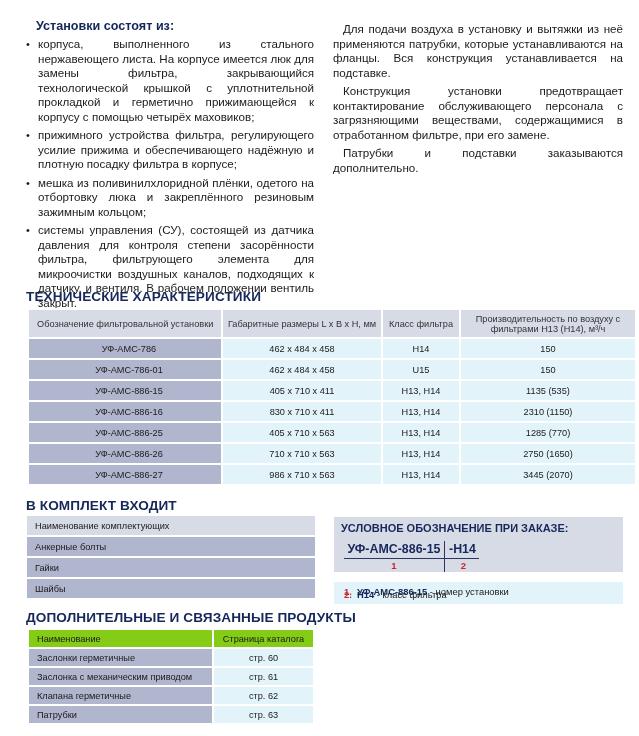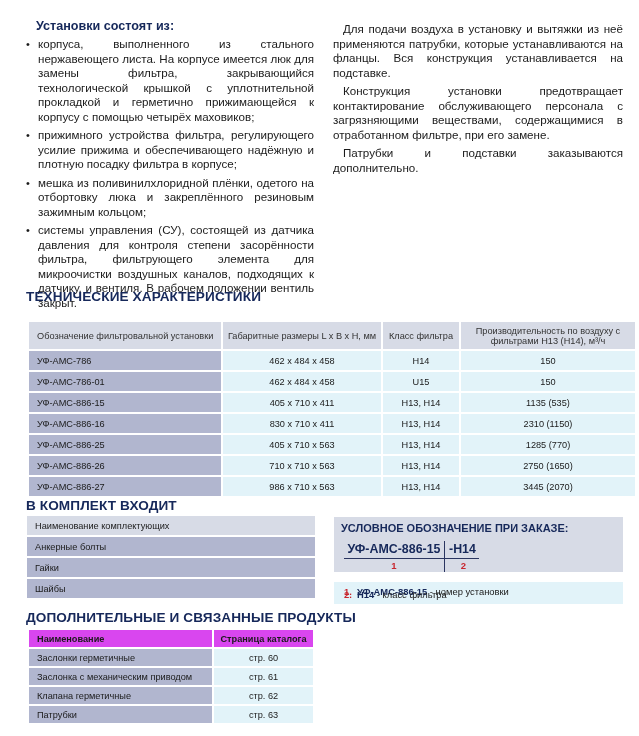--- a/index.html
+++ b/index.html
@@ -25,41 +25,41 @@
   .intro-right { left: 333px; top: 22px; width: 290px; }
   .intro-right p {
     margin: 0 0 4px 0; font-size: 11.6px; line-height: 14.5px; text-indent: 10px; text-align: justify;
   }
 
   
   .section-heading { color: #16285a; font-weight: bold; font-size: 13.6px; letter-spacing: 0.1px; }
 
   
   .tech-heading { left: 26px; top: 289px; }
-  .tech-table { left: 27px; top: 308px; width: 610px; border-collapse: collapse; font-size: 9.2px; margin-top: 12px; }
+  .tech-table { left: 27px; top: 308px; width: 610px; border-collapse: collapse; font-size: 9.2px; }
   .tech-table th, .tech-table td { border: 2px solid #ffffff; padding: 0; height: 19px; }
   .tech-table th { background: #d7dbe6; font-weight: normal; color: #333; height: 27px; }
   .tech-table th.c0 { text-align: left; padding-left: 8px; width: 184px; }
   .tech-table th.c1 { width: 158px; }
   .tech-table th.c2 { width: 76px; }
-  .tech-table td.c0 { background: #b1b6cf; text-align: left; padding-left: 8px; }
+  .tech-table td.c0 { background: #b1b6cf; text-align: center; padding-left: 8px; }
   .tech-table td.cv { background: #e2f3f9; text-align: center; }
 
   
   .kit-heading { left: 26px; top: 498px; }
   .kit-table { left: 27px; top: 516px; width: 288px; border-collapse: collapse; font-size: 9.2px; }
   .kit-table td { border-bottom: 2px solid #ffffff; padding: 0 0 0 8px; height: 19px; }
   .kit-table tr.head td { background: #d7dbe6; }
   .kit-table tr.row td { background: #b1b6cf; }
 
   
   .rel-heading { left: 26px; top: 610px; }
   .rel-table { left: 27px; top: 628px; width: 288px; border-collapse: collapse; font-size: 9.2px; }
   .rel-table td { border: 2px solid #ffffff; height: 17px; padding: 0; }
-  .rel-table tr.head td { background: #d946ef; font-weight: bold; }
+  .rel-table tr.head td { background: #84cc16; }
   .rel-table td.name { padding-left: 8px; text-align: left; width: 175px; }
   .rel-table td.page { text-align: center; }
   .rel-table tr.row td.name { background: #b1b6cf; }
   .rel-table tr.row td.page { background: #e2f3f9; }
 
   
   .order-box { left: 334px; top: 517px; width: 289px; height: 55px; background: #d7dbe6; }
   .order-title { position: absolute; left: 7px; top: 5px; color: #16285a; font-weight: bold; font-size: 11px; white-space: nowrap; }
   .code-part1 { position: absolute; left: 10px; top: 25px; width: 100px; font-weight: bold; font-size: 12.4px; color: #16285a; text-align: center; }
   .code-part2 { position: absolute; left: 113px; top: 25px; width: 33px; font-weight: bold; font-size: 12.4px; color: #16285a; text-align: left; padding-left: 2px; }

